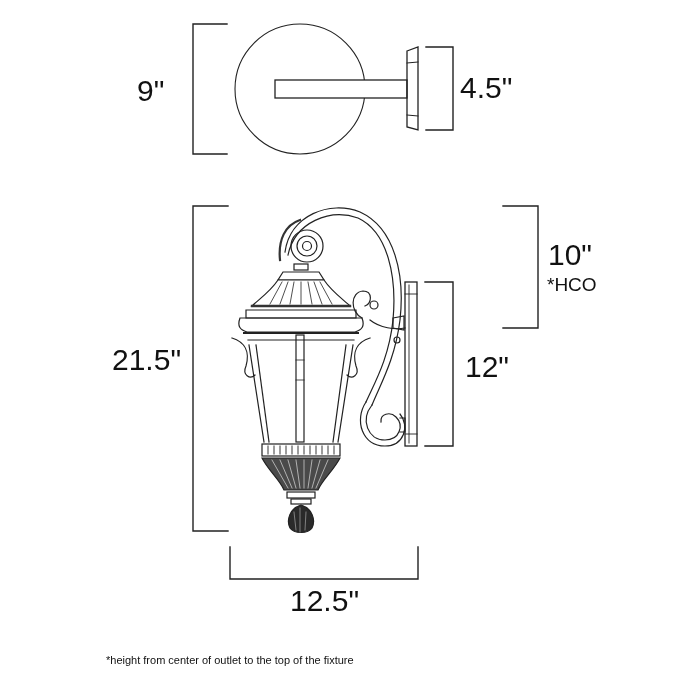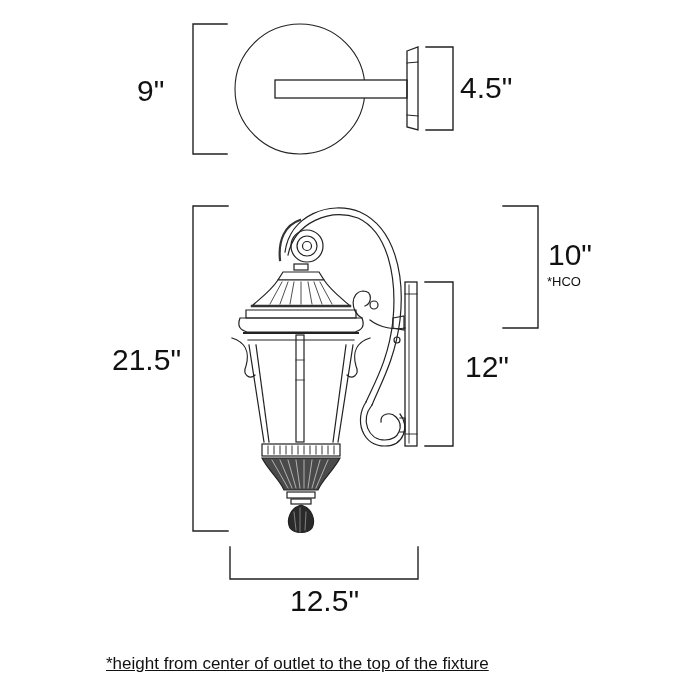--- a/index.html
+++ b/index.html
@@ -2,22 +2,22 @@
 <html><head>
   <meta charset="utf-8">
   <style>
     html, body { margin: 0; padding: 0; background: #ffffff; }
     body { width: 700px; height: 700px; position: relative; overflow: hidden;
            font-family: "Liberation Sans", "DejaVu Sans", sans-serif; color: #111; }
     .canvas { position: absolute; left: 0; top: 0; width: 700px; height: 700px; }
     .label { position: absolute; font-family: "Liberation Sans", "DejaVu Sans", sans-serif;
              color: #111; white-space: nowrap; line-height: 1; }
     .dim-lg { font-size: 30px; }
-    .dim-sm { font-size: 13px; text-align: center; }
-    .footnote { font-size: 17px; text-decoration: underline; }
+    .dim-sm { font-size: 19px; text-align: center; }
+    .footnote { font-size: 11px; }
     svg { position: absolute; left: 0; top: 0; }
   </style>
 </head>
 <body>
 
 <div class="canvas">
 
   <svg width="700" height="700" viewBox="0 0 700 700">
     <g fill="none" stroke="#222" stroke-width="1.4" stroke-linecap="square">
 

